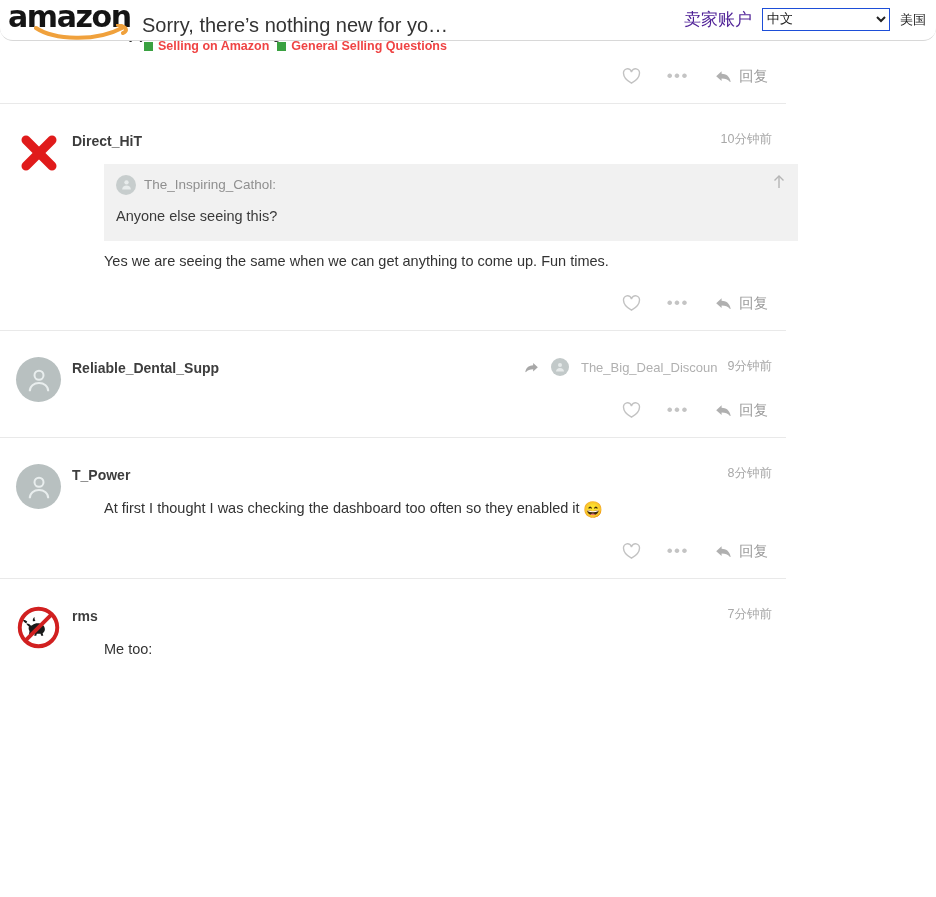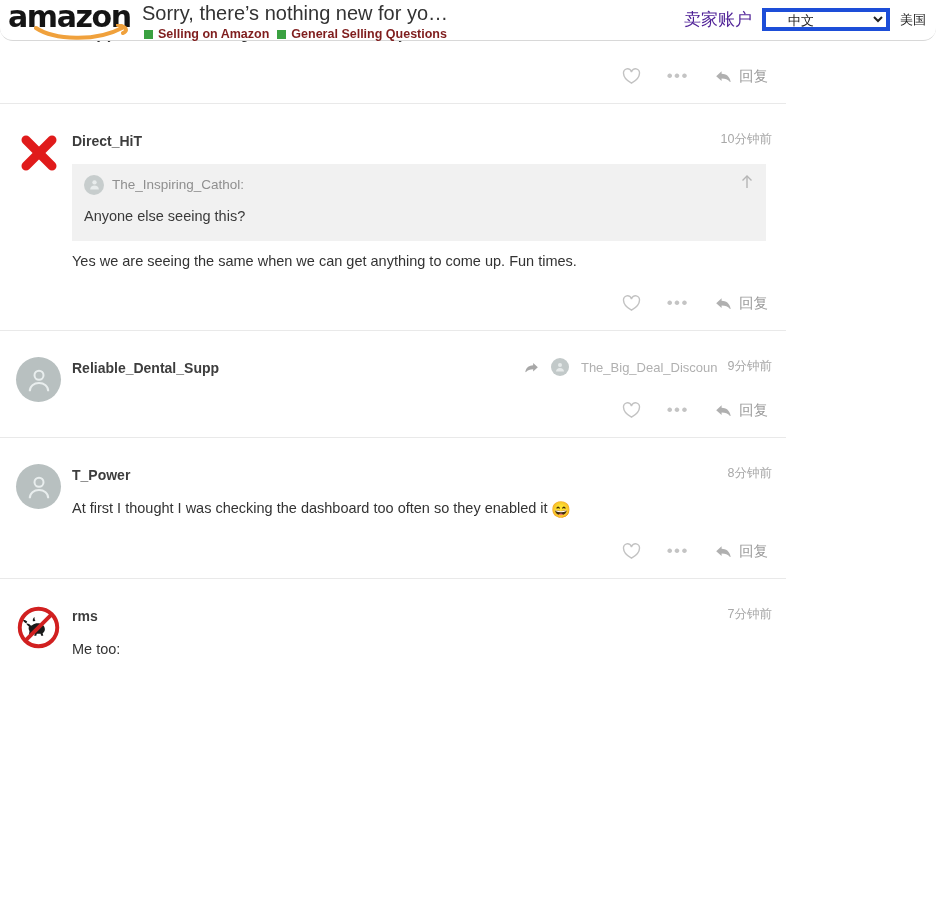--- a/index.html
+++ b/index.html
@@ -41,45 +41,46 @@
   .logo-smile { position: absolute; left: 26px; top: 22px; }
 
   .hdr-title-block {
     position: absolute; left: 142px; top: 0px; width: 400px;
   }
   .hdr-title {
     font-size: 20px; color: #333; font-weight: 400;
     line-height: 27px; white-space: nowrap;
     overflow: hidden; text-overflow: ellipsis;
     max-width: 400px;
+    margin-top: 12px;
   }
   .crumbs {
     display: flex; align-items: center; gap: 8px;
     margin-top: 0px; padding-left: 2px;
   }
   .crumb { display: flex; align-items: center; gap: 5px; }
   .crumb-dot { width: 9px; height: 9px; background:#3aa141; display:inline-block; }
   .crumb-label {
-    font-size: 12.5px; color:#7f1d1d; font-weight: 700;
+    font-size: 12.5px; color:#ef4444; font-weight: 700;
     white-space: nowrap;
   }
 
   .hdr-right {
     position: absolute; right: 10px; top: 8px;
     display: flex; align-items: center; gap: 10px;
   }
   .seller-link {
     font-size: 17px; color:#4c1d95; white-space: nowrap;
     text-decoration: none; cursor: pointer;
   }
   .lang-select {
     width: 128px; height: 23px;
-    font-size: 13px; font-family: Liberation Serif, serif;
-    border: 4px solid #1d4ed8; background: #fff; color:#222;
-    padding-left: 18px;
+    font-size: 13px; font-family: Liberation Mono, monospace;
+    border: 1px solid #1d4ed8; background: #fff; color:#222;
+    padding-left: 0;
   }
   .country-label { font-size: 13px; color:#222; white-space: nowrap; }
 
   
   .thread {
     position: absolute; top: 0; left: 0;
     width: 800px; padding-top: 6px;
   }
 
   .post {
@@ -121,21 +122,21 @@
   }
   .replyto-arrow { color:#a7a7a7; display:flex; }
   .replyto-av {
     width: 18px; height: 18px; border-radius: 50%;
     background:#c2c9c9; display:flex; align-items:center; justify-content:center;
   }
   .replyto-name { font-size: 13px; color:#b0b0b0; white-space: nowrap; }
   .timestamp { font-size: 12.5px; color:#a8a8a8; white-space: nowrap; }
 
   .post-body {
-    margin-left: 56px; margin-top: 8px;
+    margin-left: 88px; margin-top: 8px;
     font-size: 14.5px; color:#333; line-height: 21px;
   }
   .post-body p { margin: 0 0 4px 0; }
 
   
   .quote {
     background: #f1f1f1;
     padding: 10px 12px 14px 12px;
     position: relative;
     margin: 6px 0 10px 0;

